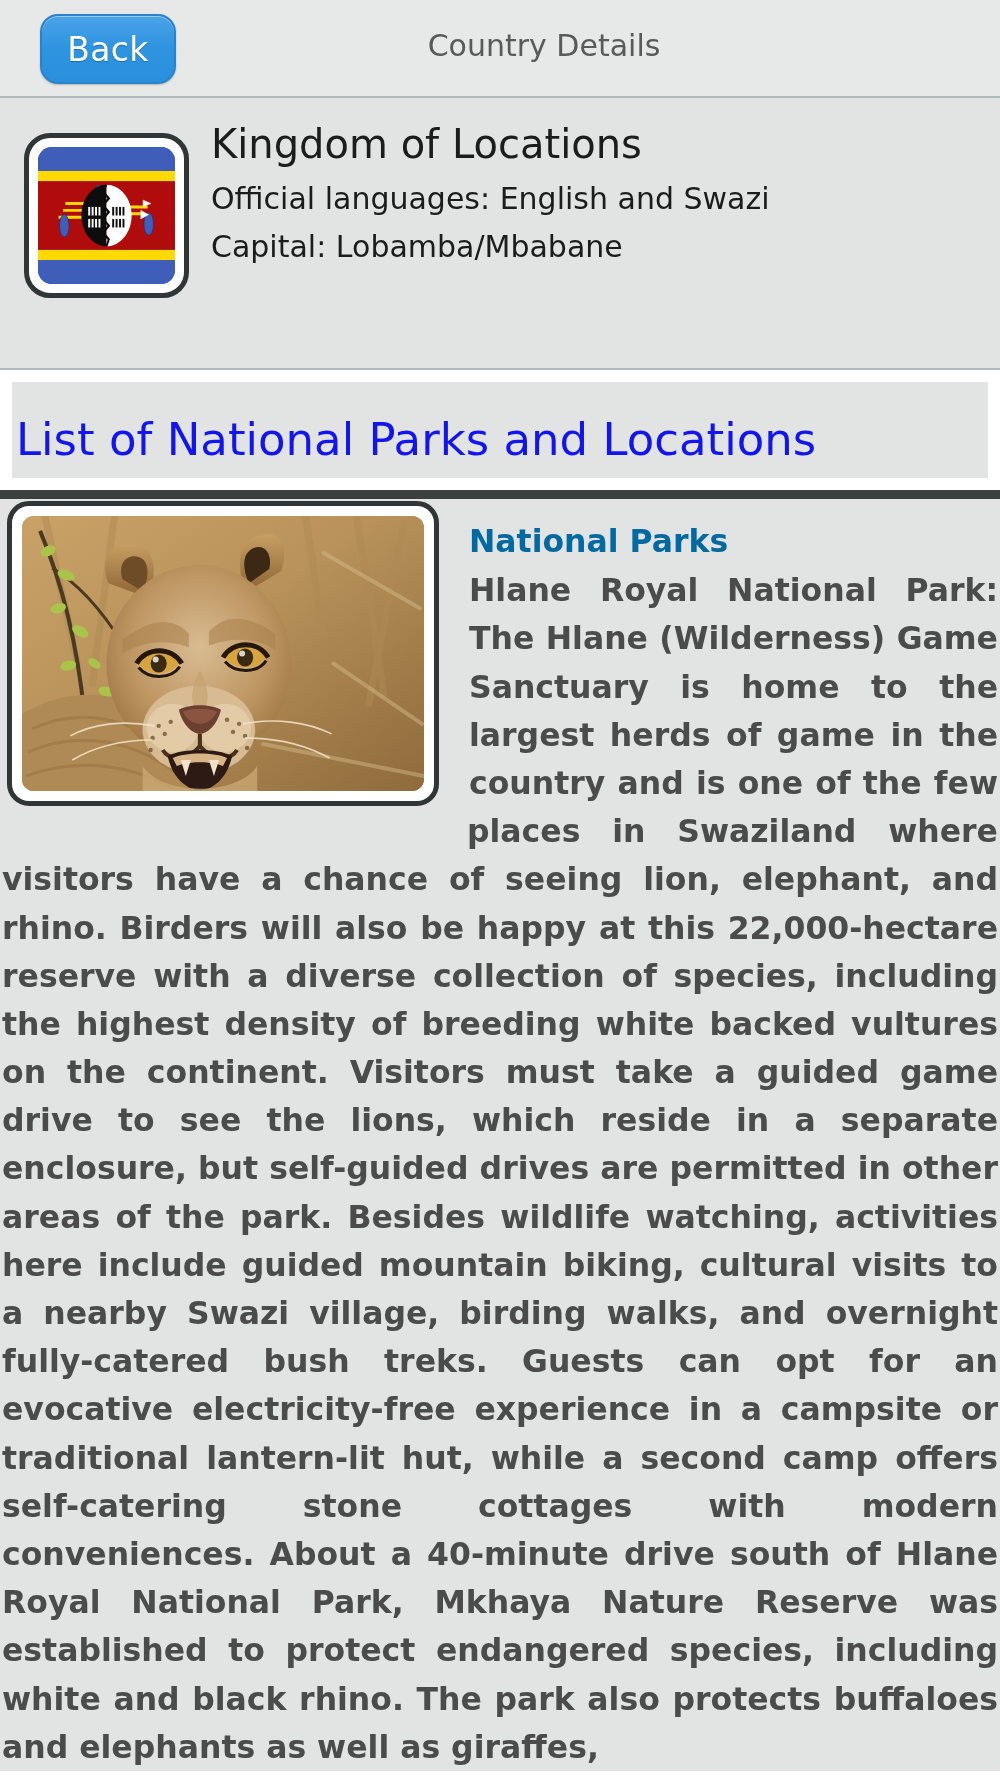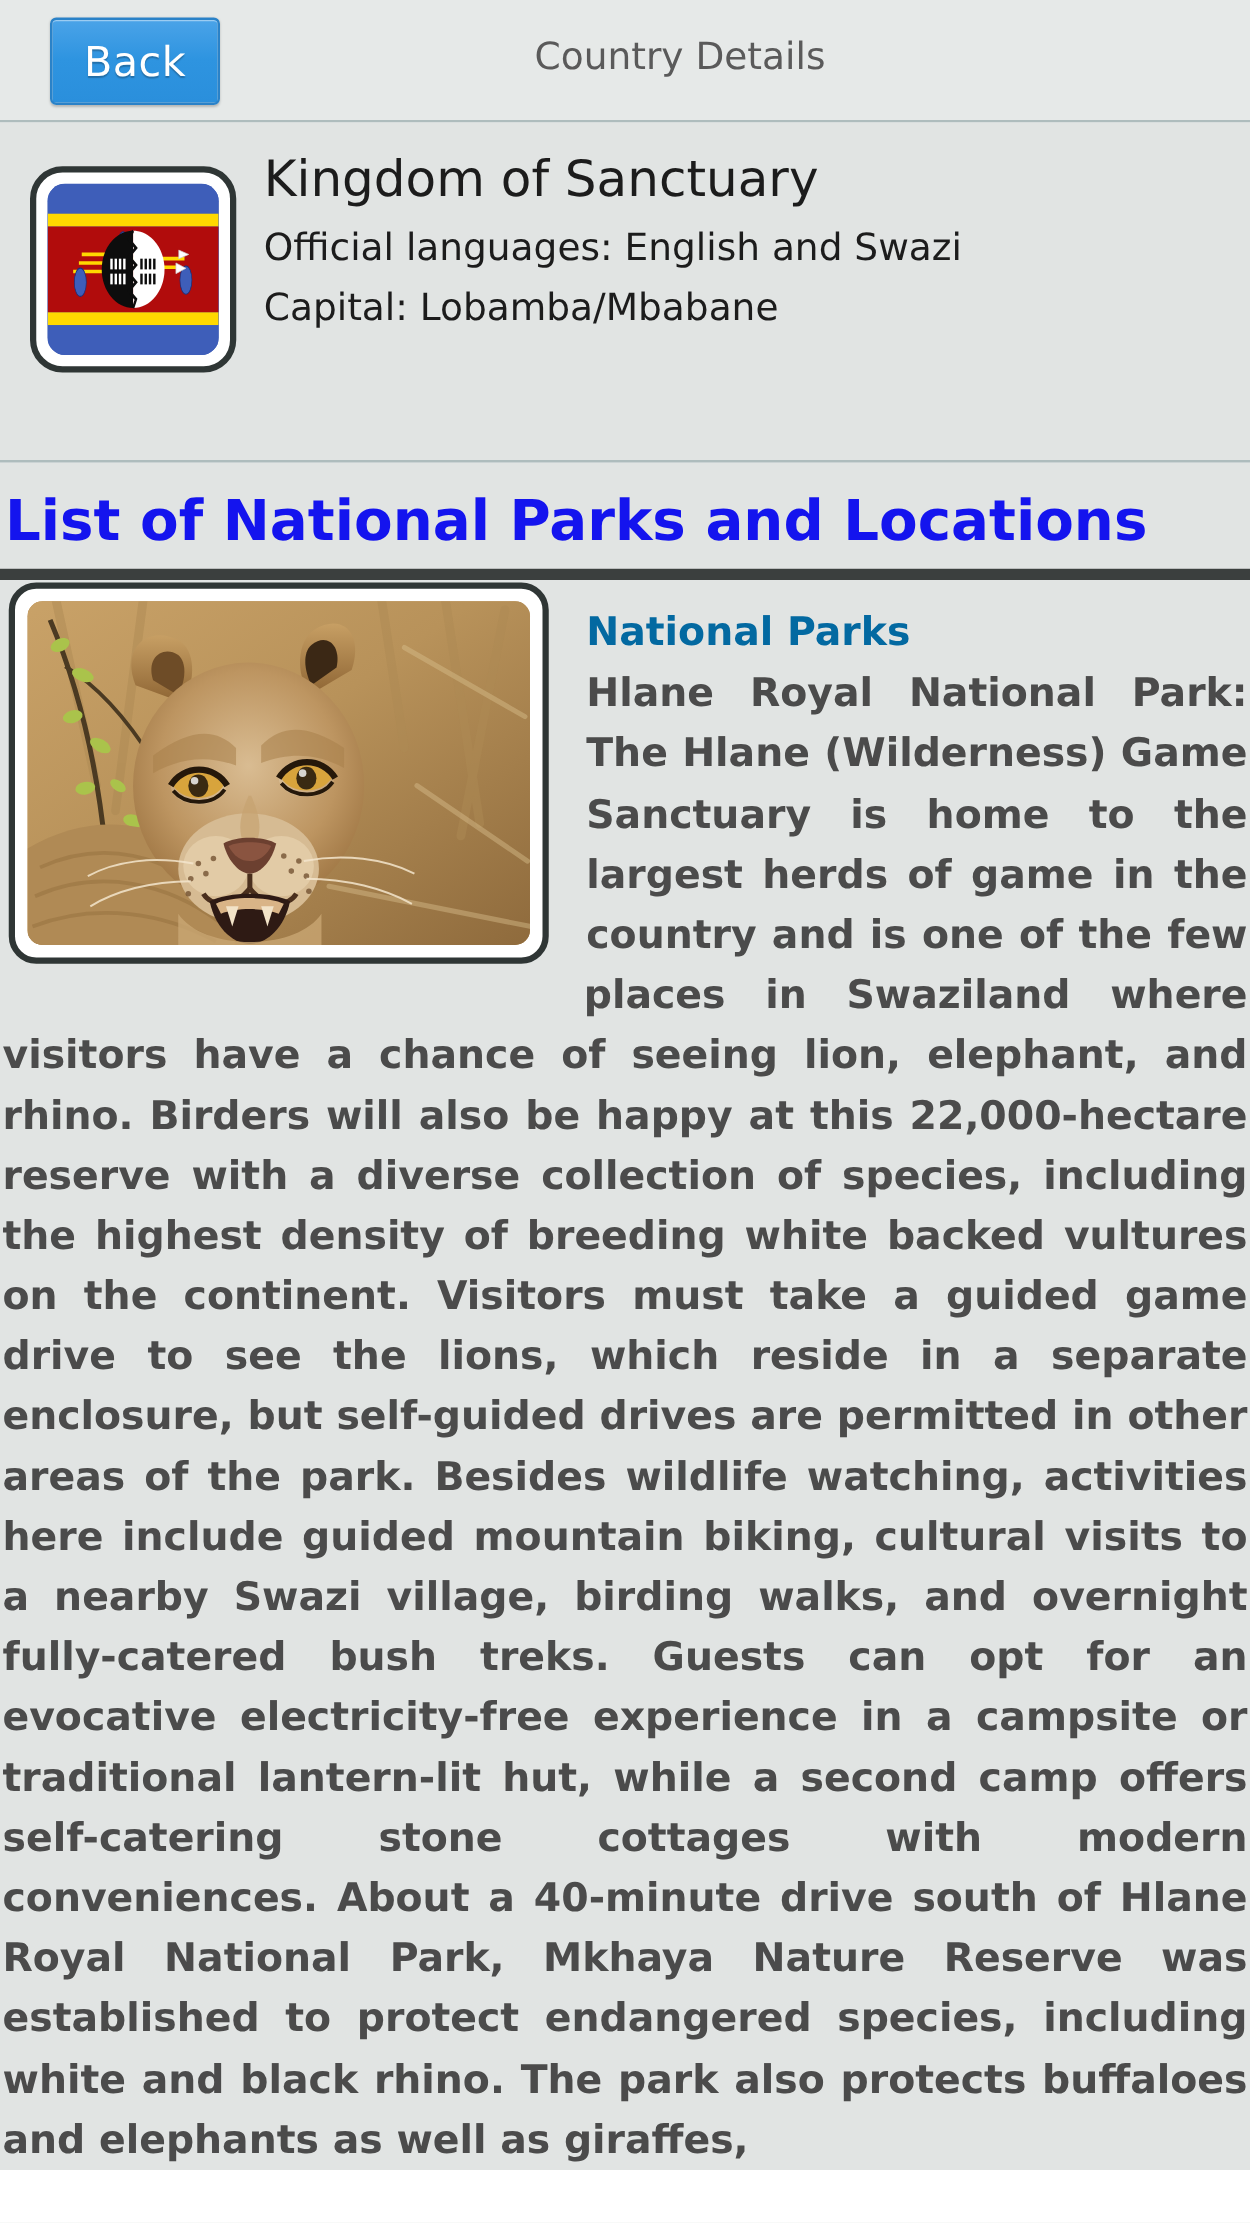--- a/index.html
+++ b/index.html
@@ -22,21 +22,21 @@
     background: #e6e9e8;
     border-bottom: 2px solid #aebcbd;
     box-sizing: border-box;
   }
   .back-button {
     position: absolute;
     left: 40px;
     top: 14px;
     width: 136px;
     height: 70px;
-    border-radius: 5px;
+    border-radius: 18px;
     background: linear-gradient(180deg, #4aa3e8 0%, #2e94e0 48%, #2a8fdc 100%);
     border: 2px solid #2a82c8;
     box-shadow: inset 0 1px 0 rgba(255,255,255,0.45),
                 0 1px 2px rgba(0,0,0,0.22);
     display: flex;
     align-items: center;
     justify-content: center;
     cursor: pointer;
     box-sizing: border-box;
   }
@@ -105,24 +105,24 @@
     font-size: 30px;
     line-height: 1.32;
     margin: 0 0 9px 0;
     white-space: nowrap;
   }
 
   
   .section-heading {
     color: #1414ee;
     font-size: 45px;
-    font-weight: bold;
+    font-weight: normal;
     line-height: 1;
-    padding: 24px 0 16px 4px;
-    margin: 0;
+    padding: 35px 0 16px 4px;
+    margin: 12px;
     background: #e1e4e3;
     white-space: nowrap;
   }
 
   
   .content {
     position: relative;
     background: #e1e4e3;
     border-top: 9px solid #3b3f3e;
     padding: 0;
@@ -231,21 +231,21 @@
           <rect x="65" y="42" width="1.7" height="5"></rect>
             <rect x="68" y="42" width="1.7" height="5"></rect>
           <rect x="71" y="42" width="1.7" height="5"></rect>
             <rect x="74" y="42" width="1.7" height="5"></rect>
         </g>
       </svg>
     </div>
   </div>
 
   <div class="country-info">
-    <div class="country-name">Kingdom of Sanctuary</div>
+    <div class="country-name">Kingdom of Locations</div>
     <div class="country-meta">Official languages: English and Swazi</div>
     <div class="country-meta">Capital: Lobamba/Mbabane</div>
   </div>
 </div>
 
 <div class="section-heading">List of National Parks and Locations</div>
 
 <div class="content">
 
   <div class="photo-frame">

